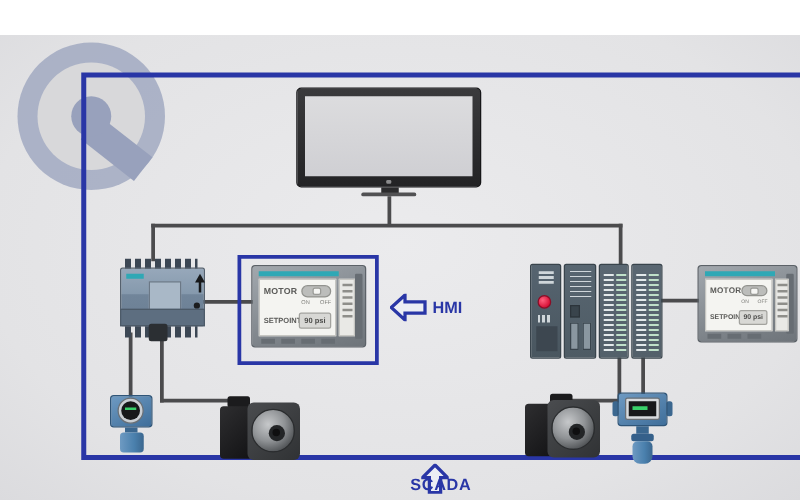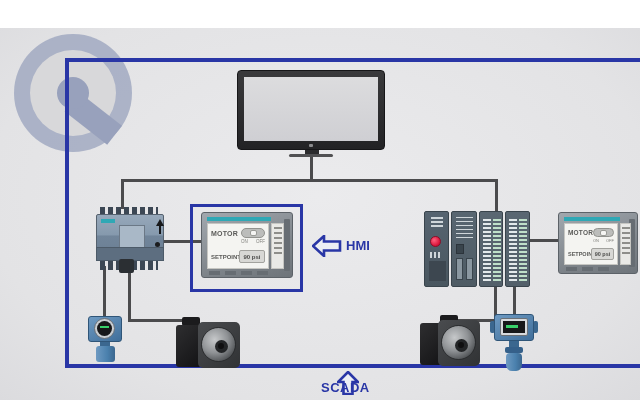--- a/index.html
+++ b/index.html
@@ -99,21 +99,21 @@
   .toggle-knob { left:50%; top:1px; width:7px; height:6px; margin-left:-3.5px; background:#f5f5f3; border:1px solid #9a9b97; border-radius:2px; }
   .toggle-labels { right:3px; top:15px; width:24px; font-size:4.5px; color:#7e7e7a; display:flex; justify-content:space-between; }
   .hmi-r .toggle-labels { width:21px; top:14px; font-size:4px; }
   .value-btn { right:3px; top:26px; width:26px; height:13px; background:#d8d8d5; border:1px solid #a2a29e; border-radius:2px;
     font-size:6px; font-weight:bold; color:#4c4c4a; display:flex; align-items:center; justify-content:center; }
   .hmi-r .value-btn { width:23px; height:12px; top:24px; font-size:5.5px; }
 
   
   .callout-label { color:#2936a6; font-weight:bold; }
   .hmi-callout-label { left:346px; top:210px; font-size:13px; }
-  .scada-label { left:321px; top:352px; width:56px; text-align:left; font-size:13px; letter-spacing:.5px; }
+  .scada-label { left:321px; top:352px; width:56px; text-align:right; font-size:13px; letter-spacing:.5px; }
 
   
   .tx-plate { background:linear-gradient(150deg,#6e9ac2,#3f6e9a); border:1px solid #2f5578; border-radius:3px; }
   .txl-plate { left:88px; top:288px; width:34px; height:26px; }
   .txl-dial-ring { left:94px; top:290px; width:21px; height:21px; border-radius:50%; background:#c9ced3; border:1px solid #6a7076; }
   .txl-dial { left:97px; top:293px; width:15px; height:15px; border-radius:50%; background:#17181a; }
   .txl-digits { left:100px; top:298px; width:9px; height:2px; background:#39d06a; }
   .txl-neck { left:100px; top:314px; width:10px; height:4px; background:#3b678f; }
   .txl-body { left:96px; top:318px; width:19px; height:16px; background:linear-gradient(90deg,#6e9ac2,#4a80ad 60%,#3b678f); border-radius:3px; }
 

